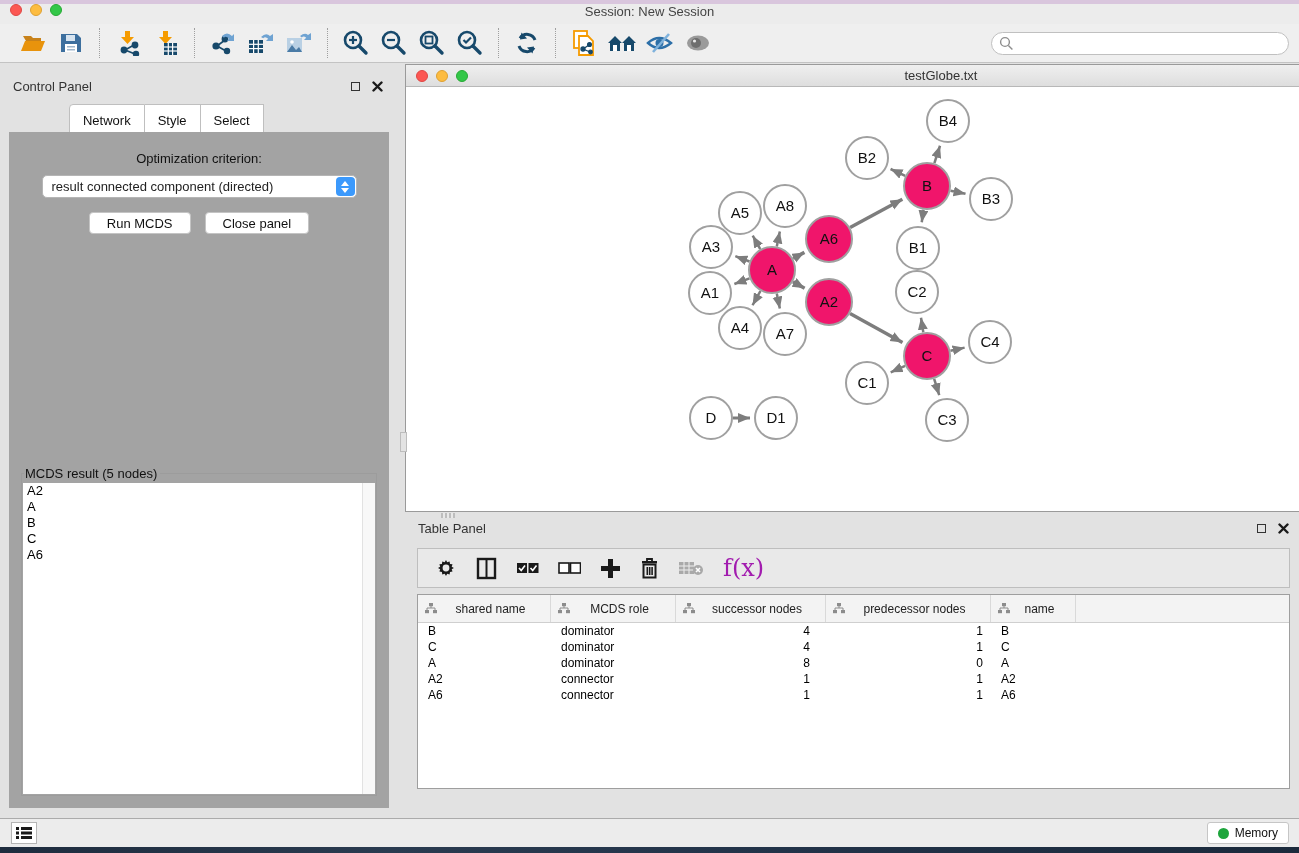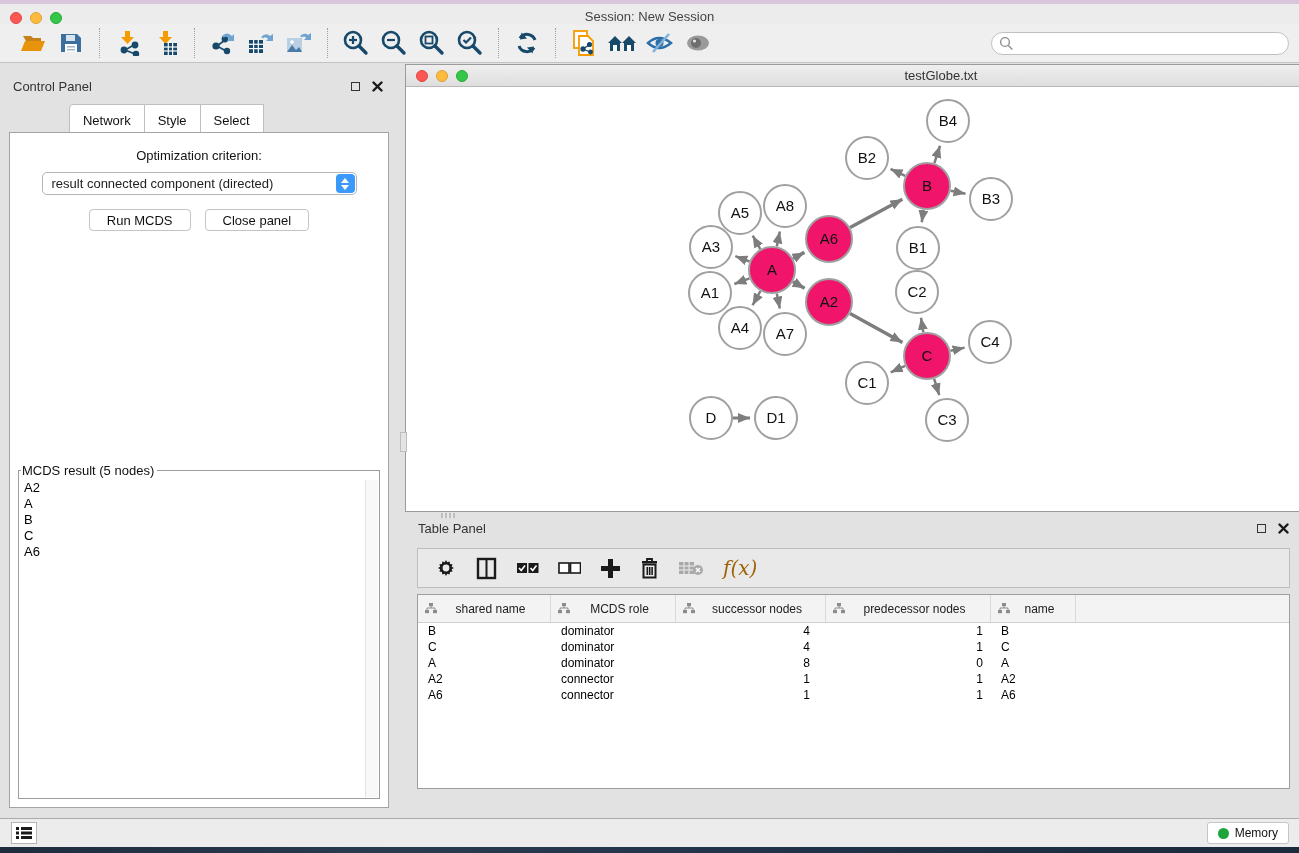--- a/index.html
+++ b/index.html
@@ -1,21 +1,21 @@
 <!DOCTYPE html>
 <html><head>
 <meta charset="utf-8">
 <style>
   * { margin:0; padding:0; box-sizing:border-box; }
   html,body { width:1299px; height:853px; overflow:hidden; }
   body { font-family:"Liberation Sans", sans-serif; background:#E2E2E2; position:relative; font-size:13px; color:#222; }
 
   
   .top-strip { position:absolute; top:0; left:0; right:0; height:4px; background:#D9C6DD; }
-  .titlebar { position:absolute; top:4px; left:0; right:0; height:20px; background:#ECECEC; display:flex; align-items:flex-end; }
+  .titlebar { position:absolute; top:4px; left:0; right:0; height:20px; background:#ECECEC; display:flex; align-items:flex-start; }
   .lights { display:flex; gap:8px; margin-left:10px; }
   .light { width:12px; height:12px; border-radius:50%; }
   .light.red { background:#FC5753; border:1px solid #DF4744; }
   .light.yellow { background:#FDBC40; border:1px solid #DEA132; }
   .light.green { background:#33C748; border:1px solid #27AA35; }
   .titlebar .title { position:absolute; left:0; right:0; text-align:center; font-size:13px; color:#444; }
 
   
   .toolbar { position:absolute; top:24px; left:0; right:0; height:39px; background:#EFEFEF; border-bottom:1px solid #C3C3C3; display:flex; align-items:center; padding:0 10px 0 14px; }
   .tool-btn { width:38px; height:32px; display:flex; align-items:center; justify-content:center; background:transparent; border:none; cursor:pointer; }
@@ -31,21 +31,21 @@
   .control-panel { position:absolute; left:5px; top:12px; width:388px; bottom:2px; }
   .panel-header { height:20px; display:flex; align-items:center; font-size:13px; color:#333; }
   .panel-header .ph-title { margin-left:8px; }
   .ph-icons { margin-left:auto; display:flex; align-items:center; gap:12px; margin-right:10px; }
   .float-icon { width:9px; height:9px; border:1.5px solid #333; background:transparent; }
   .cp-tabs { display:flex; justify-content:center; margin-top:8px; }
   .seg-tab { height:32px; padding:6px 13px; background:#fff; border:1px solid #BFBFBF; border-left:none; font-size:13px; color:#111; display:flex; align-items:center; cursor:pointer; }
   .seg-tab:first-child { border-left:1px solid #BFBFBF; border-radius:4px 0 0 4px; }
   .seg-tab:last-child { border-radius:0 4px 4px 0;margin-top:44px; }
   .seg-tab.active { background:#3B99FC; border-color:#3B99FC; color:#fff; }
-  .cp-content { position:absolute; top:56px; left:4px; right:4px; bottom:8px; background:#ffffff; border:1px solid #a3a3a3; }
+  .cp-content { position:absolute; top:56px; left:4px; right:4px; bottom:8px; background:#a3a3a3; border:4px solid #a3a3a3; }
   .opt-label { text-align:center; margin-top:15px; font-size:13px; color:#111; }
   .dropdown { margin:9px auto 0; width:315px; height:23px; background:#fff; border:1px solid #B5B5B5; border-radius:5px; position:relative; display:flex; align-items:center; padding-left:9px; font-size:13px; cursor:pointer; }
   .stepper { position:absolute; right:1px; top:1px; width:19px; height:19px; background:#3B99FC; border-radius:4px; display:flex; flex-direction:column; align-items:center; justify-content:center; gap:2px; }
   .chev-up { width:0; height:0; border-left:4px solid transparent; border-right:4px solid transparent; border-bottom:5px solid #fff; }
   .chev-down { width:0; height:0; border-left:4px solid transparent; border-right:4px solid transparent; border-top:5px solid #fff; }
   .cp-buttons { display:flex; justify-content:center; gap:14px; margin-top:14px; }
   .cp-buttons button { height:22px; padding:0 17px; background:#fff; border:1px solid #C4C4C4; border-radius:4px; font-size:13px; font-family:"Liberation Sans", sans-serif; color:#111; cursor:pointer; }
   .result-fieldset { position:absolute; left:8px; right:8px; top:330px; bottom:8px; border:1px solid #9C9C9C; padding:0; }
   .result-fieldset legend { font-size:13px; color:#111; margin-left:2px; padding:0 3px 0 1px; }
   .result-list { position:absolute; left:1px; right:1px; top:2px; bottom:1px; background:#fff; overflow:hidden; }
@@ -60,21 +60,21 @@
   .net-canvas svg { display:block; }
   .resize-grip { position:absolute; right:1px; bottom:1px; width:13px; height:13px; background:
     repeating-linear-gradient(135deg, transparent 0 3px, #ABABAB 3px 4px); }
   .edge-grip { position:absolute; left:-6px; top:367px; width:7px; height:20px; background:#E3E3E3; border:1px solid #BDBDBD; }
   .h-grip { position:absolute; left:441px; top:449px; width:14px; height:5px; background:repeating-linear-gradient(90deg,#BDBDBD 0 2px, #E8E8E8 2px 4px); }
 
   
   .table-panel { position:absolute; left:405px; top:454px; right:0; bottom:0; }
   .tp-toolbar { position:absolute; top:30px; left:12px; right:9px; height:40px; background:#E9E9E9; border:1px solid #BEBEBE; display:flex; align-items:center; padding-left:17px; gap:19px; }
   .tp-icon { display:flex; align-items:center; justify-content:center; background:none; border:none; cursor:pointer; }
-  .fx-label { font-family:"DejaVu Serif", serif; font-style:italic; font-size:20px; color:#a16207; }
+  .fx-label { font-family:"DejaVu Serif", serif; font-size:24px; color:#a21caf; }
   .tp-table { position:absolute; top:76px; left:12px; right:9px; bottom:29px; background:#fff; border:1px solid #9E9E9E; overflow:hidden; }
   .tbl-head { display:flex; height:28px; background:#F3F3F3; border-bottom:1px solid #CFCFCF; }
   .th-cell { display:flex; align-items:center; border-right:1px solid #D9D9D9; font-size:12px; color:#222; }
   .th-cell .hier { margin-left:7px; flex:0 0 auto; }
   .th-cell .th-label { flex:1; text-align:center; padding-right:6px; }
   .tbl-row { display:flex; height:16px; align-items:center; }
   .td-cell { font-size:12px; color:#000; overflow:hidden; white-space:nowrap; }
   .td-left { padding-left:10px; text-align:left; }
   .td-right { padding-right:16px; text-align:right; }
   .tp-tabs { position:absolute; bottom:3px; left:0; right:0; display:flex; justify-content:center; }

